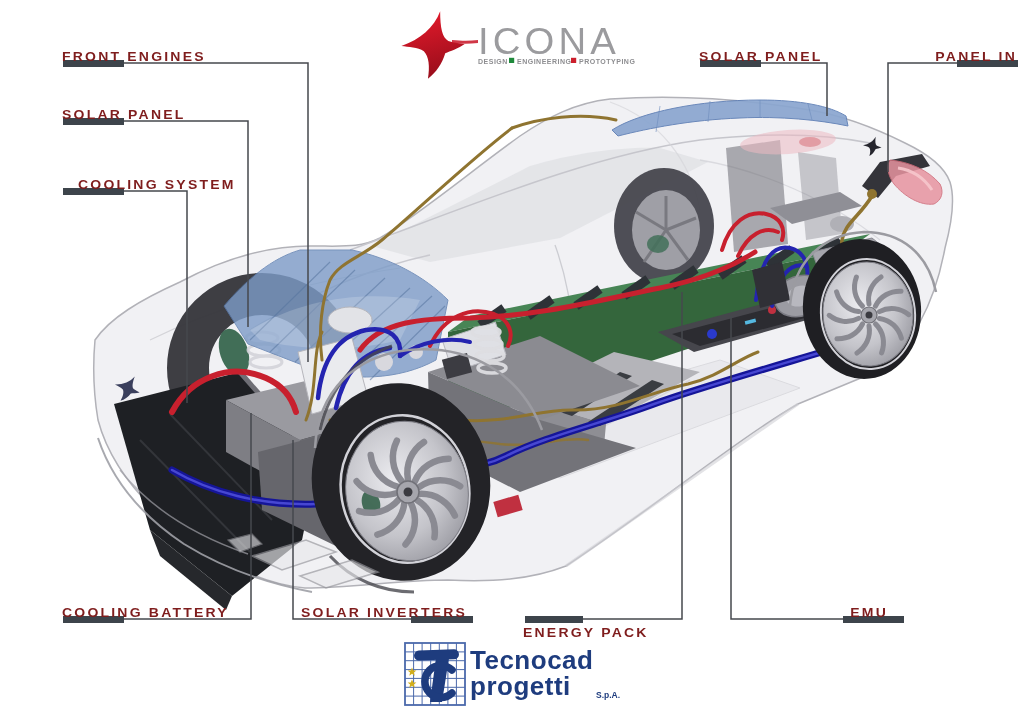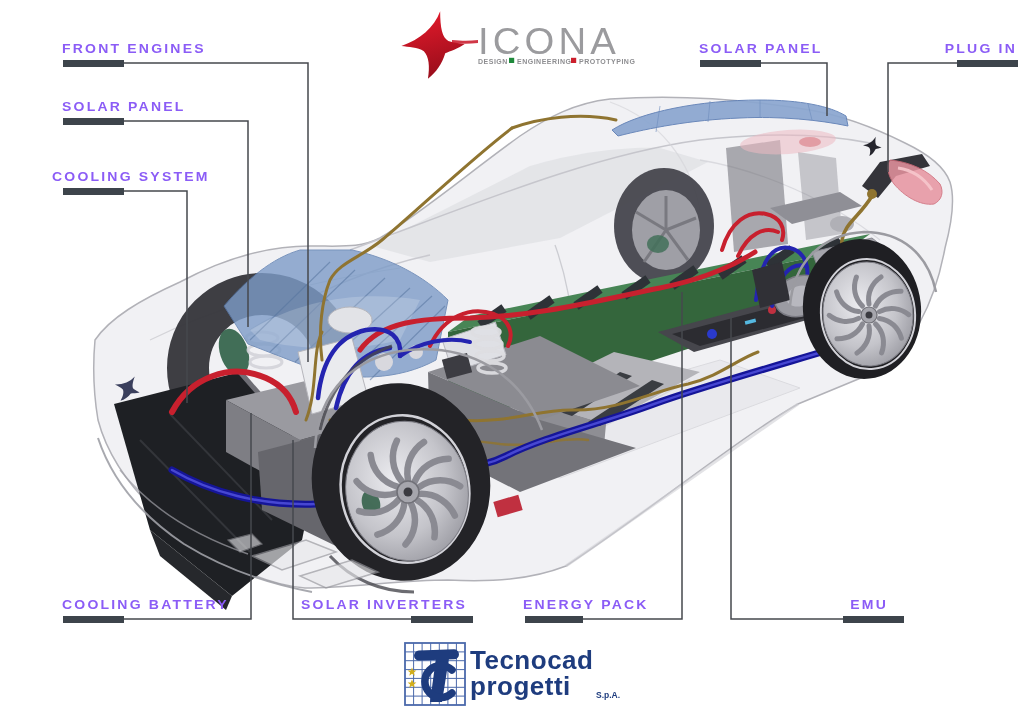--- a/index.html
+++ b/index.html
@@ -1,20 +1,20 @@
 <!DOCTYPE html>
 <html><head>
 <meta charset="utf-8">
 <style>
   html,body{margin:0;padding:0;background:#ffffff;}
   .stage{position:relative;width:1030px;height:711px;background:#ffffff;overflow:hidden;
          font-family:"Liberation Sans",sans-serif;}
   .stage svg.art{position:absolute;left:0;top:0;}
   .callout{position:absolute;font-weight:700;font-size:14px;letter-spacing:2.2px;
-           color:#8b5cf6;white-space:nowrap;transform:scale(1,0.96);transform-origin:left top;}
+           color:#7f1d1d;white-space:nowrap;transform:scale(1,0.96);transform-origin:left top;margin-top:8px;}
   .callout.right{transform-origin:right top;}
 </style>
 </head>
 <body>
 
 <div class="stage">
 
 <svg class="art" width="1030" height="711" viewBox="0 0 1030 711">
   <defs>
     <linearGradient id="redg" x1="0" y1="0" x2="0.25" y2="1">
@@ -343,21 +343,21 @@
       </g>
     </g>
     <text x="470" y="669" font-size="26" font-weight="700" fill="#1e3c7e" letter-spacing="0.5">Tecnocad</text>
     <text x="470" y="695" font-size="26" font-weight="700" fill="#1e3c7e" letter-spacing="0.5">progetti</text>
     <text x="596" y="698" font-size="8.5" font-weight="700" fill="#1e3c7e">S.p.A.</text>
   </g>
 </svg>
 
 <div class="callout" style="left:62px;top:41px">FRONT ENGINES</div>
 <div class="callout" style="left:62px;top:99px">SOLAR PANEL</div>
-<div class="callout" style="left:52px;top:169px">COOLING SYSTEM</div>
+<div class="callout" style="left:78px;top:169px">COOLING SYSTEM</div>
 <div class="callout" style="left:62px;top:597px">COOLING BATTERY</div>
 <div class="callout" style="left:301px;top:597px">SOLAR INVERTERS</div>
-<div class="callout" style="left:523px;top:597px">ENERGY PACK</div>
+<div class="callout" style="left:523px;top:617px">ENERGY PACK</div>
 <div class="callout right" style="right:142px;top:597px">EMU</div>
 <div class="callout" style="left:699px;top:41px">SOLAR PANEL</div>
-<div class="callout right" style="right:13px;top:41px">PLUG IN</div>
+<div class="callout right" style="right:13px;top:41px">PANEL IN</div>
 
 </div>
 
 </body></html>

